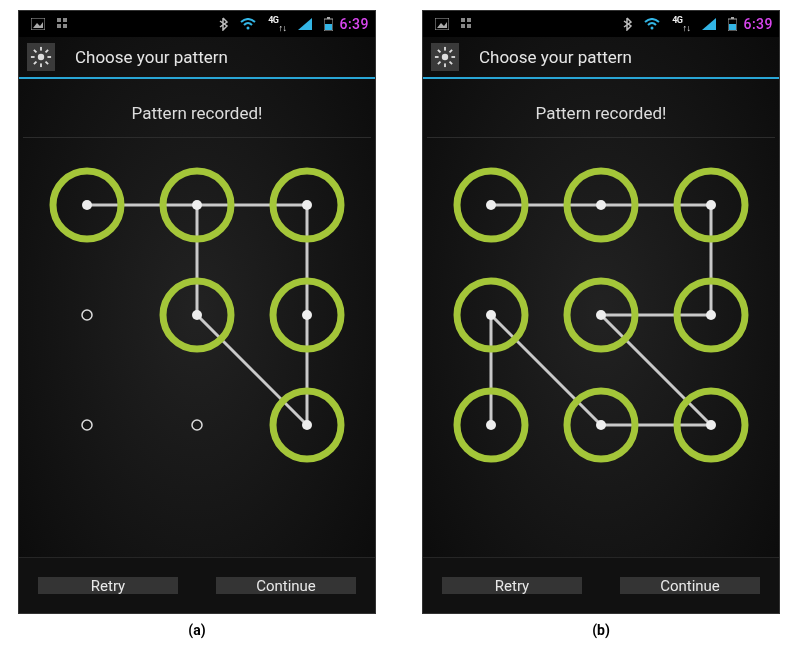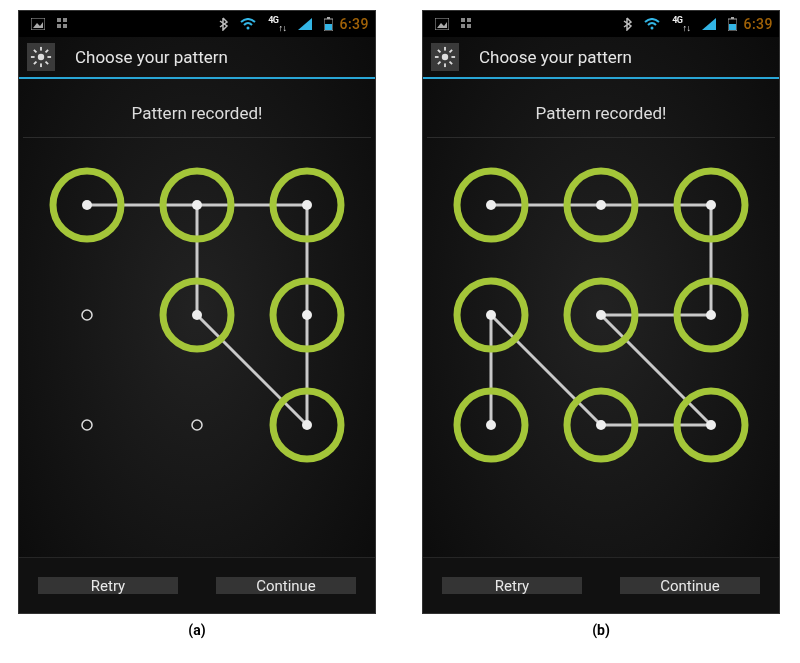--- a/index.html
+++ b/index.html
@@ -40,21 +40,21 @@
       background: #000;
       display: flex;
       align-items: center;
       justify-content: space-between;
       padding: 0 6px;
       color: #fff;
       font-size: 12px;
     }
     .sb-left { display: flex; gap: 6px; align-items: center; }
     .sb-right { display: flex; gap: 6px; align-items: center; }
-    .sb-time { color: #a16207; font-size: 14px; font-weight: 500; letter-spacing: .5px; }
+    .sb-time { color: #d946ef; font-size: 14px; font-weight: 500; letter-spacing: .5px; }
     .mini-icon { display:inline-flex;margin-left:6px; }
 
     
     .titlebar {
       display: flex;
       align-items: center;
       gap: 20px;
       padding: 6px 8px 6px 8px;
       border-bottom: 2px solid #29a6d6;
     }

